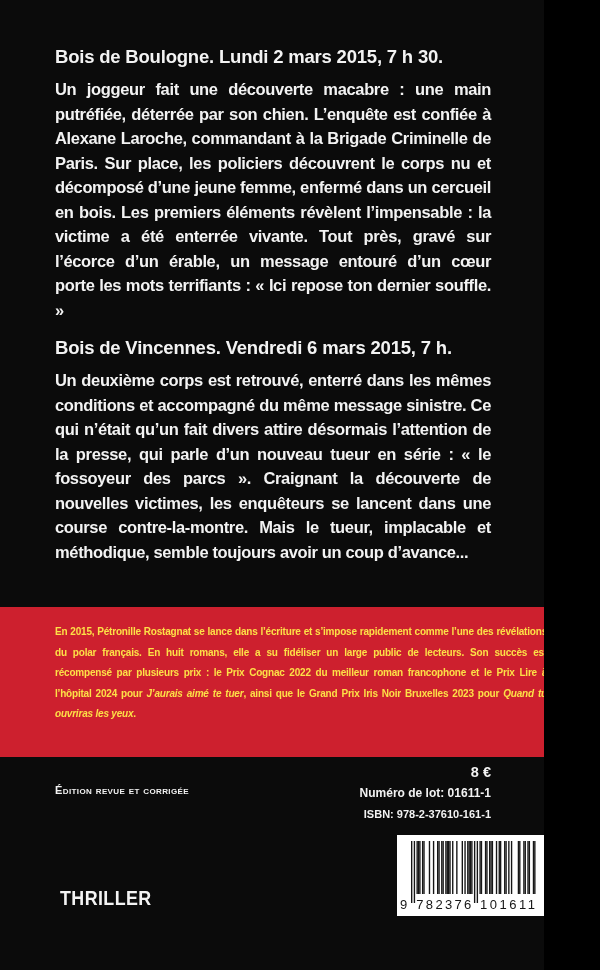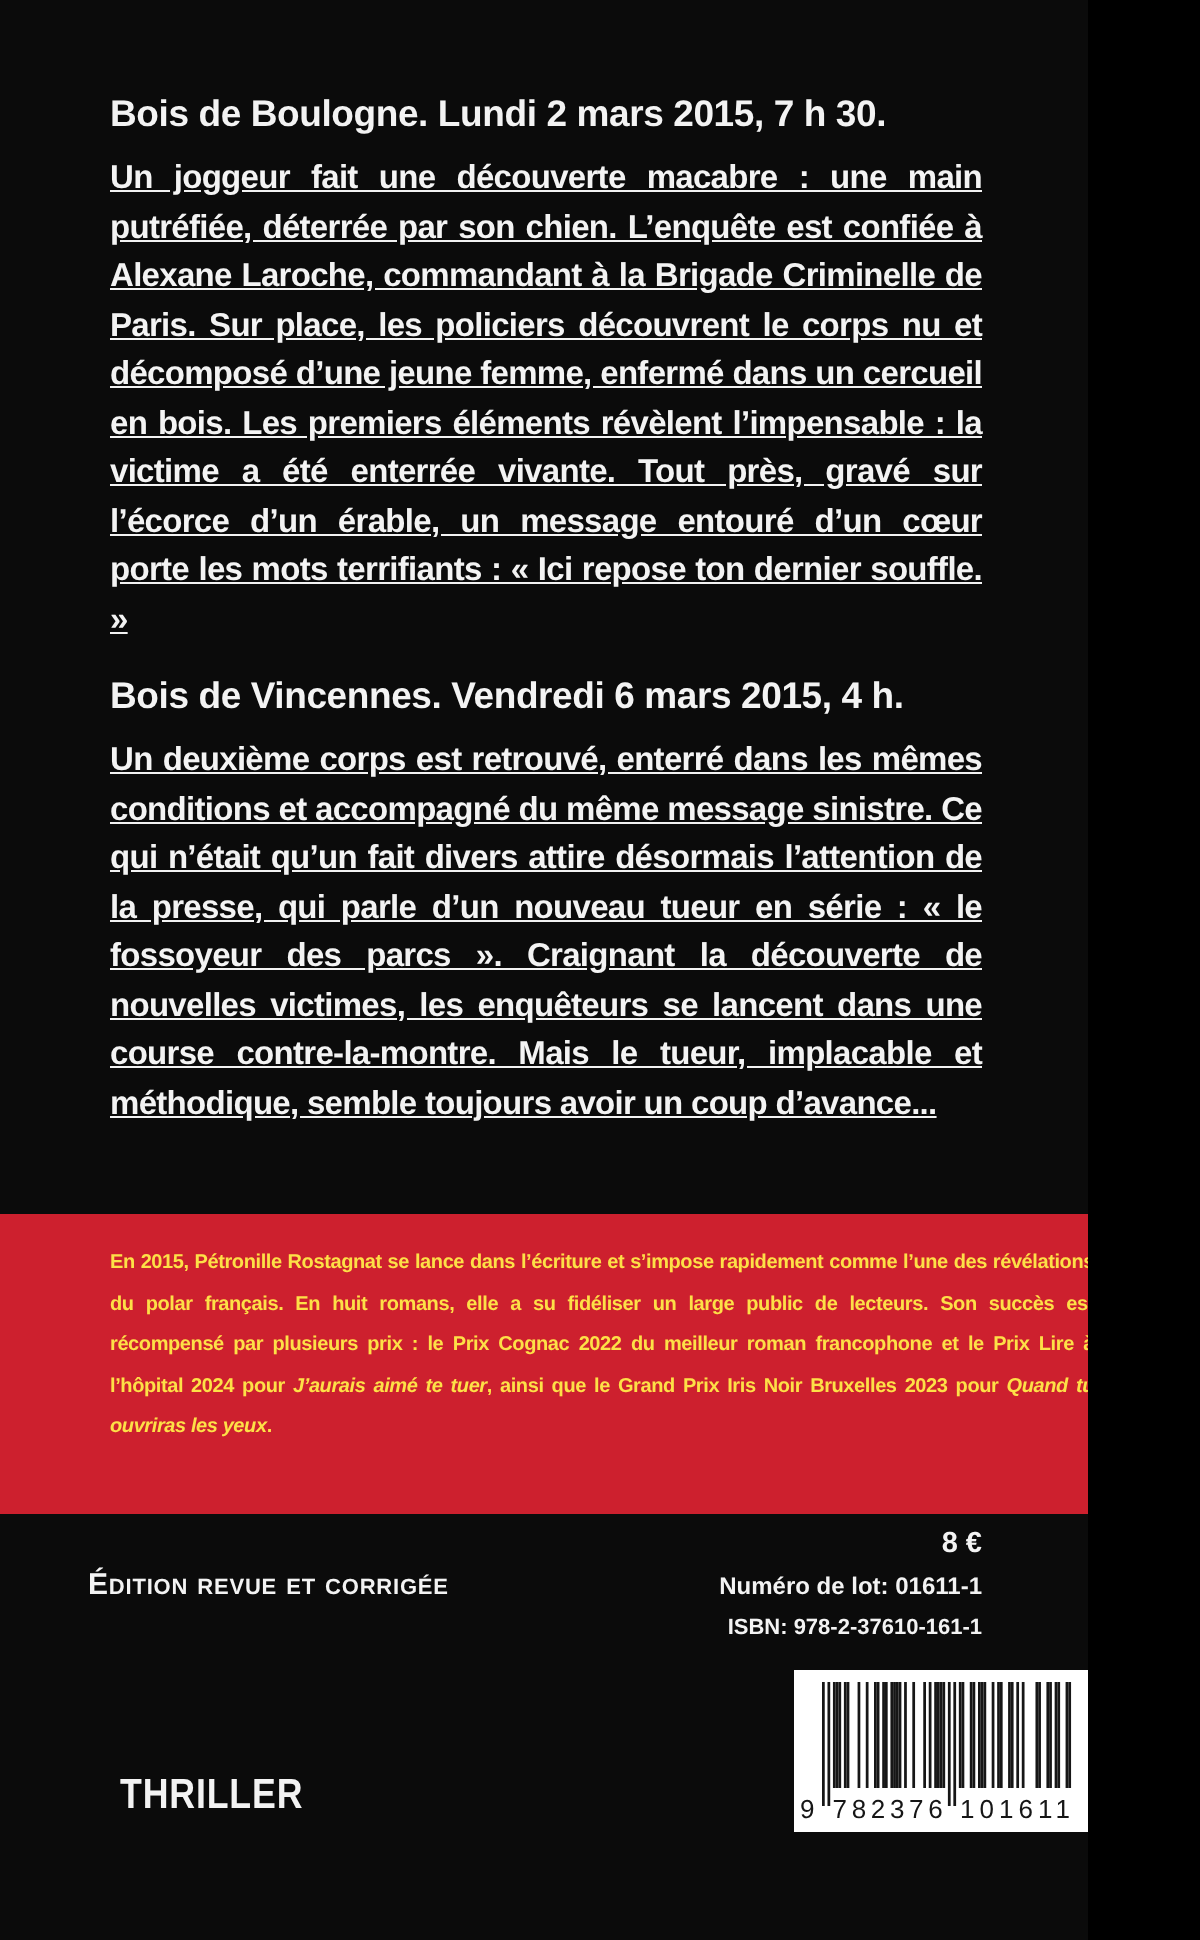--- a/index.html
+++ b/index.html
@@ -15,41 +15,40 @@
   .synopsis { position: absolute; left: 55px; right: 53px; top: 46px; }
   .heading {
     font-size: 18.5px; font-weight: 700; letter-spacing: -0.2px;
     margin: 0 0 9px 0;
   }
   .heading + .body-text { margin-top: 0; }
   .body-text {
     font-size: 16.5px; line-height: 24.5px; font-weight: 700;
     letter-spacing: -0.35px; text-align: justify;
     margin: 0 0 15px 0;
-    text-decoration: underline;
   }
   .tagline {
     font-size: 16.5px; line-height: 24.5px; font-weight: 700;
     letter-spacing: -0.3px; text-align: justify;
     margin: 27px 0 0 0;
   }
   .band {
     position: absolute; left: 0; top: 607px; width: 600px; min-height: 150px;
     background: var(--red, #cd202e);
     padding: 15px 53px 10px 55px;
   }
   .bio {
     margin: 0; font-size: 10px; line-height: 20.6px; font-weight: 700;
     letter-spacing: -0.2px; text-align: justify; color: #fde047;
   }
   .bio .it { font-style: italic; }
   .price { position: absolute; top: 764px; right: 53px; font-size: 14.5px; font-weight: 700; }
   .edition {
-    position: absolute; top: 784px; left: 44px;
-    font-size: 15px; font-weight: 700; font-variant: small-caps; letter-spacing: 0.4px;
+    position: absolute; top: 784px; left: 55px;
+    font-size: 11px; font-weight: 700; font-variant: small-caps; letter-spacing: 0.4px;
   }
   .lot  { position: absolute; top: 786px; right: 53px; font-size: 12px; font-weight: 700; }
   .isbn { position: absolute; top: 808px; right: 53px; font-size: 11px; font-weight: 700; }
   .barcode-box {
     position: absolute; top: 835px; left: 397px; width: 150px; height: 81px;
     background: var(--bc-bg, #fff);
   }
   .barcode-box svg { display: block; width: 100%; height: 100%; }
   .barcode-box svg rect { fill: var(--ink, #161616); }
   .barcode-box svg text {
@@ -64,21 +63,21 @@
 </style>
 </head>
 <body>
 
 <div class="cover">
 
   <div class="synopsis">
     <h2 class="heading">Bois de Boulogne. Lundi 2 mars 2015, 7 h 30.</h2>
     <p class="body-text">Un joggeur fait une découverte macabre : une main putréfiée, déterrée par son chien. L’enquête est confiée à Alexane Laroche, commandant à la Brigade Criminelle de Paris. Sur place, les policiers découvrent le corps nu et décomposé d’une jeune femme, enfermé dans un cercueil en bois. Les premiers éléments révèlent l’impensable : la victime a été enterrée vivante. Tout près, gravé sur l’écorce d’un érable, un message entouré d’un cœur porte les mots terrifiants : « Ici repose ton dernier souffle. »</p>
 
-    <h2 class="heading">Bois de Vincennes. Vendredi 6 mars 2015, 4 h.</h2>
+    <h2 class="heading">Bois de Vincennes. Vendredi 6 mars 2015, 7 h.</h2>
     <p class="body-text">Un deuxième corps est retrouvé, enterré dans les mêmes conditions et accompagné du même message sinistre. Ce qui n’était qu’un fait divers attire désormais l’attention de la presse, qui parle d’un nouveau tueur en série : « le fossoyeur des parcs ». Craignant la découverte de nouvelles victimes, les enquêteurs se lancent dans une course contre-la-montre. Mais le tueur, implacable et méthodique, semble toujours avoir un coup d’avance...</p>
 
   </div>
 
   <div class="band">
     <p class="bio"><span>En 2015, Pétronille Rostagnat se lance dans l’écriture et s’impose rapidement comme l’une des révélations du polar français. En huit romans, elle a su fidéliser un large public de lecteurs. Son succès est récompensé par plusieurs prix : le Prix Cognac 2022 du meilleur roman francophone et le Prix Lire à l’hôpital 2024 pour </span><span class="it">J’aurais aimé te tuer</span><span>, ainsi que le Grand Prix Iris Noir Bruxelles 2023 pour </span><span class="it">Quand tu ouvriras les yeux</span><span>.</span></p>
   </div>
 
   <div class="price">8 €</div>
 

